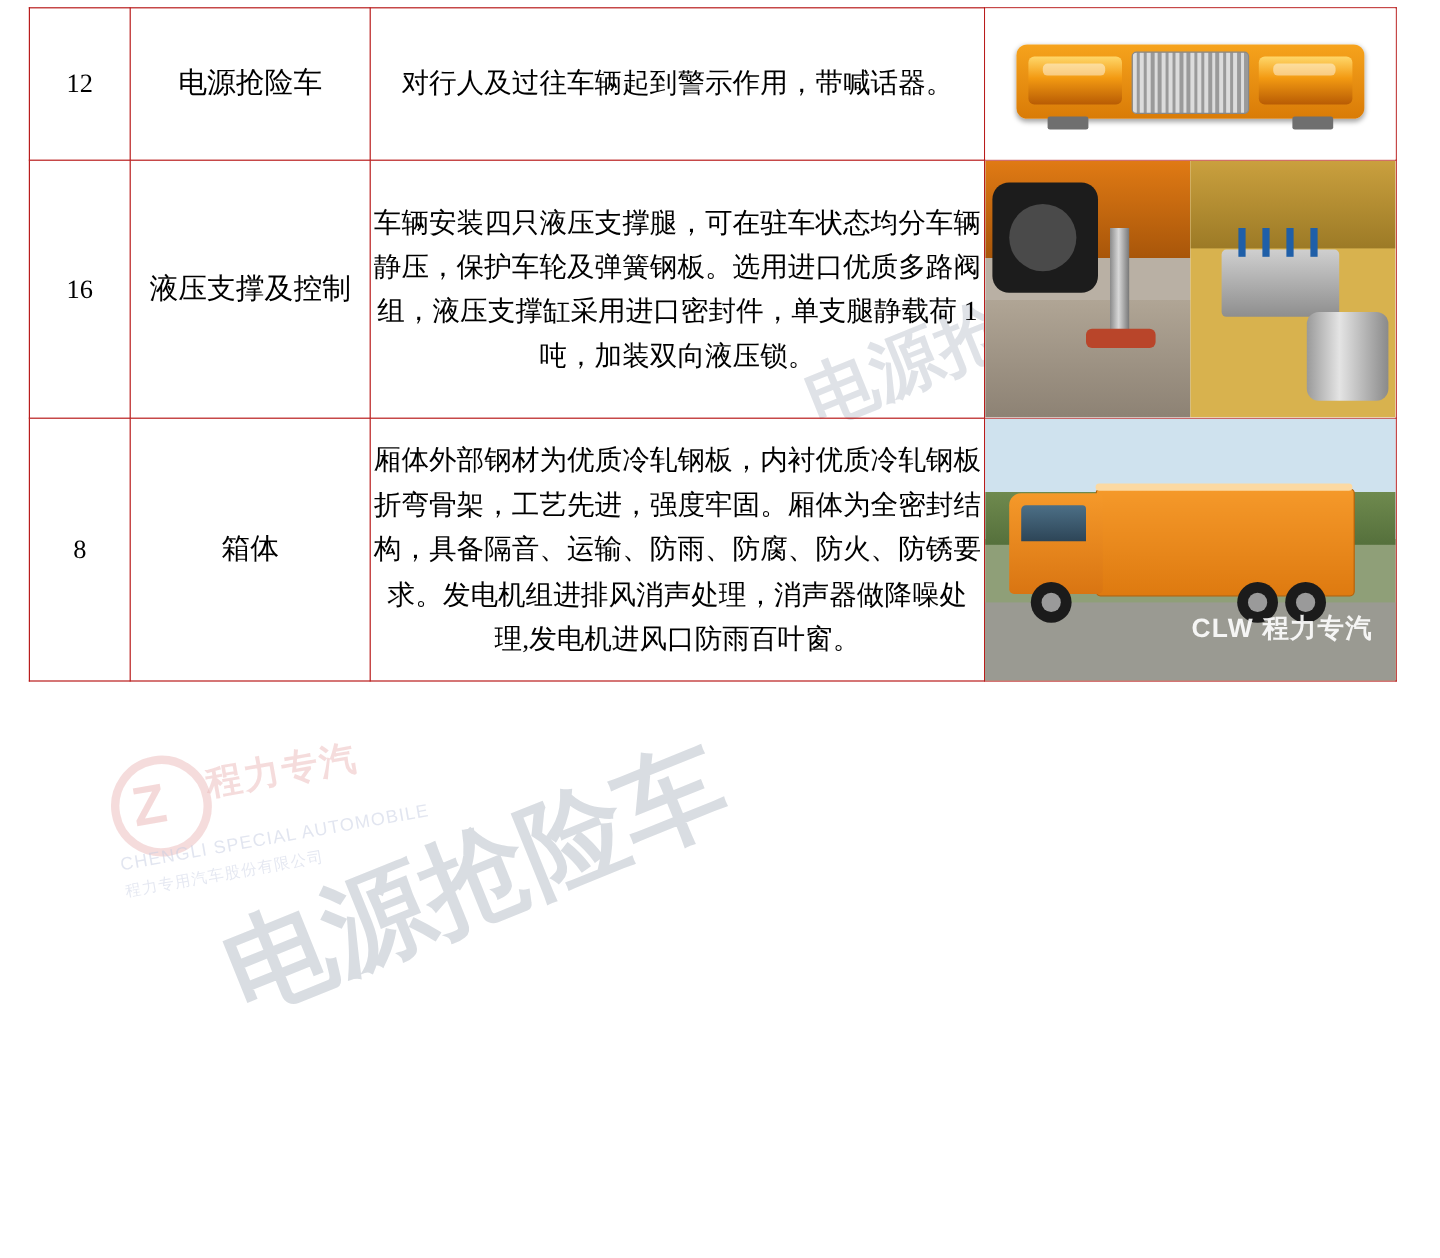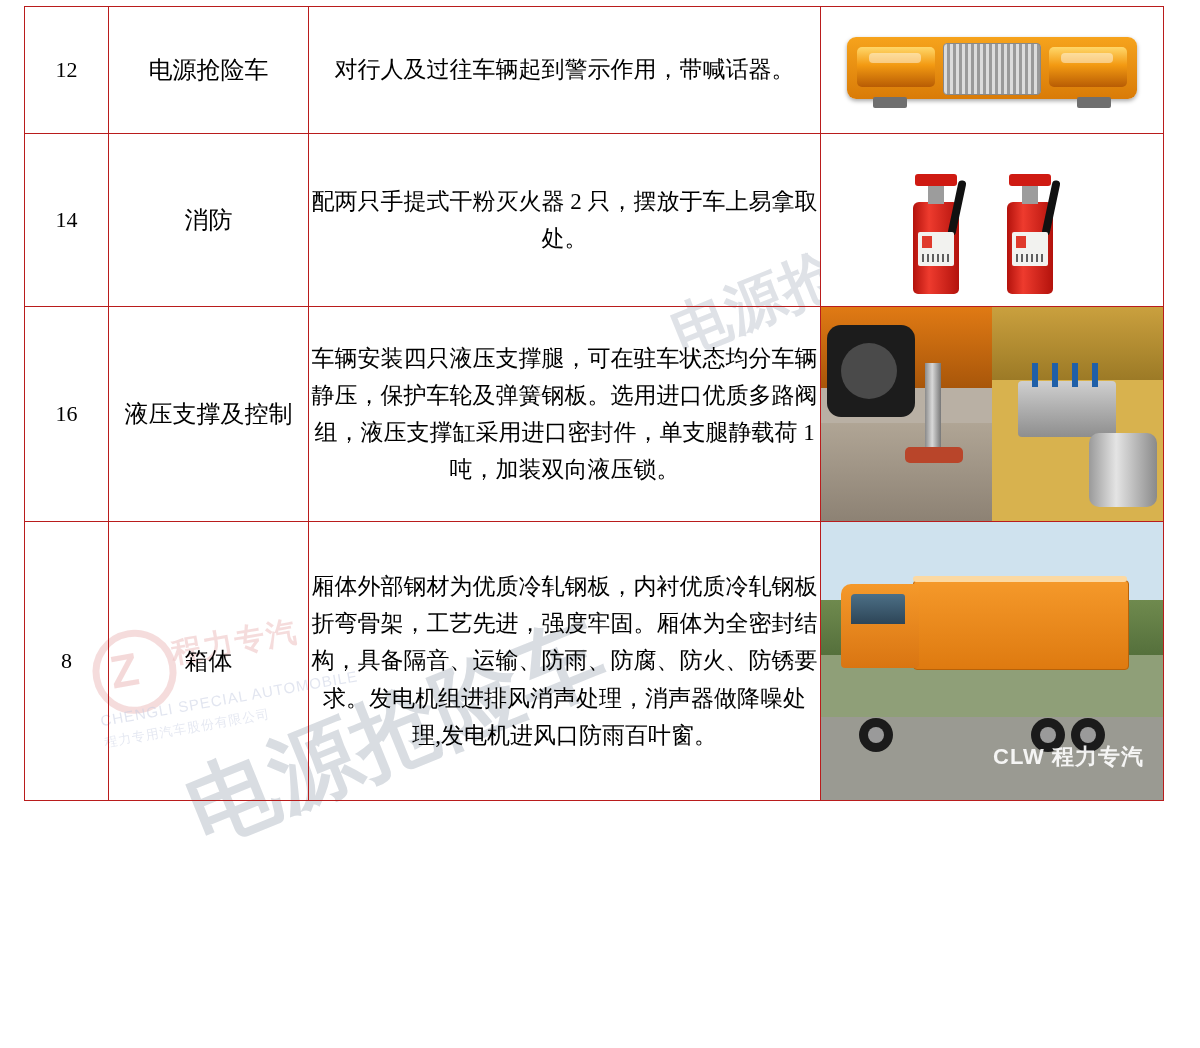--- a/index.html
+++ b/index.html
@@ -365,21 +365,21 @@
   .ib-16 .valve .lever:nth-child(3){ left: 54px; }
   .ib-16 .valve .lever:nth-child(4){ left: 74px; }
   .ib-16 .tank {
     position:absolute; right:6px; bottom:14px;
     width: 68px; height: 74px;
     background: linear-gradient(90deg,#9a9a9a,#e4e4e4 40%,#8a8a8a);
     border-radius: 10px;
   }
 
   
-  .ib-17 { height: 278px; background: linear-gradient(180deg,#cfe2ee 0 46%, #8f9f78 46% 100%); }
+  .ib-17 { height: 218px; background: linear-gradient(180deg,#cfe2ee 0 46%, #8f9f78 46% 100%); }
   .ib-17 .trees {
     position:absolute; left:0; right:0; top:28%; height:20%;
     background: linear-gradient(180deg,#6f8a4e,#55703c);
   }
   .ib-17 .road {
     position:absolute; left:0; right:0; bottom:0; height:30%;
     background:#9a9a92;
   }
   .ib-17 .truck-box {
     position:absolute; left: 92px; top: 58px;
@@ -463,43 +463,20 @@
             <div class="center"></div>
             <div class="lens-right"></div>
             <div class="foot-l"></div>
             <div class="foot-r"></div>
           </div>
         </div>
       </td>
     </tr>
 
 
-    <tr>
-      <td class="cell-idx">14</td>
-      <td class="cell-name">消防</td>
-      <td class="cell-desc">配两只手提式干粉灭火器 2 只，摆放于车上易拿取处。</td>
-      <td class="cell-img">
-        <div class="imgbox ib-14">
-          <div class="ext ext-1">
-            <div class="handle"></div>
-            <div class="neck"></div>
-            <div class="hose"></div>
-            <div class="body"></div>
-            <div class="label"></div>
-          </div>
-          <div class="ext ext-2">
-            <div class="handle"></div>
-            <div class="neck"></div>
-            <div class="hose"></div>
-            <div class="body"></div>
-            <div class="label"></div>
-          </div>
-        </div>
-      </td>
-    </tr>
 
 
     <tr>
       <td class="cell-idx">16</td>
       <td class="cell-name">液压支撑及控制</td>
       <td class="cell-desc">车辆安装四只液压支撑腿，可在驻车状态均分车辆静压，保护车轮及弹簧钢板。选用进口优质多路阀组，液压支撑缸采用进口密封件，单支腿静载荷 1 吨，加装双向液压锁。</td>
       <td class="cell-img">
         <div class="imgbox ib-16">
           <div class="half half-l">
             <div class="chassis"></div>

